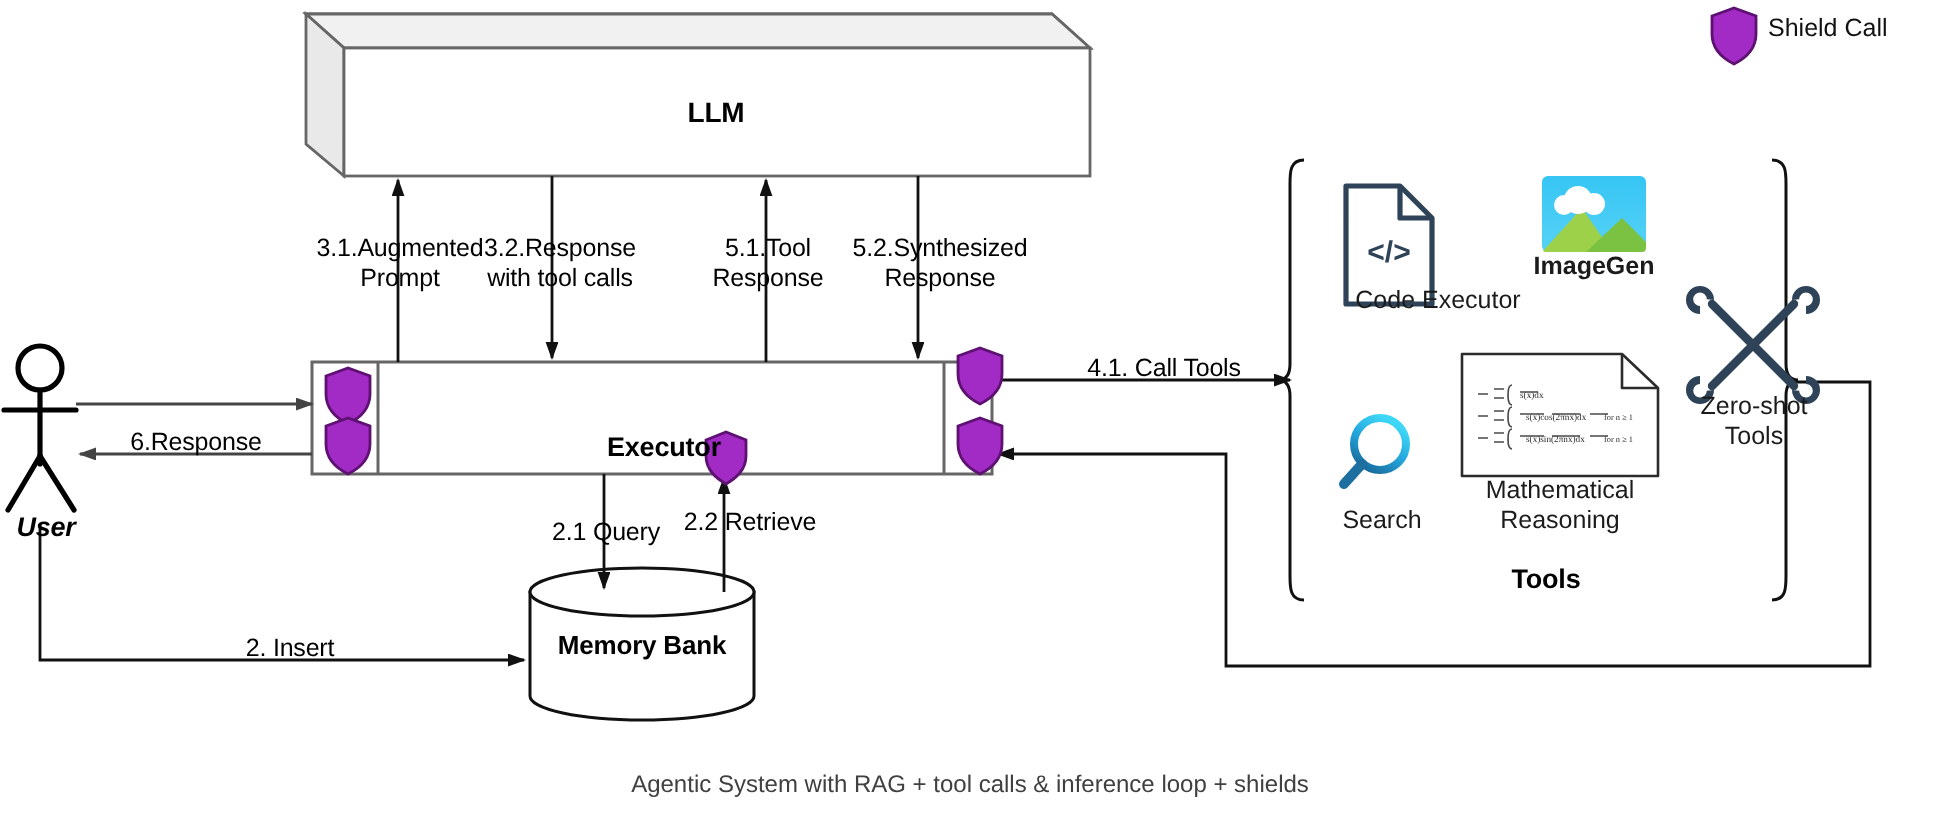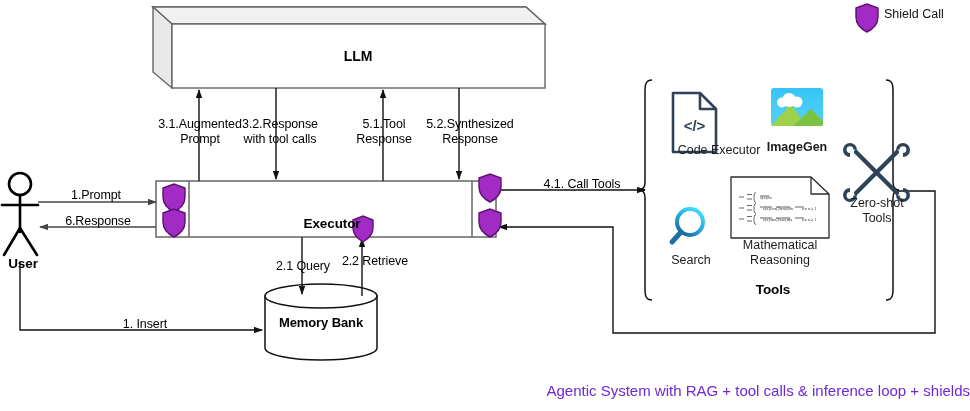--- a/index.html
+++ b/index.html
@@ -32,23 +32,23 @@
     font-size:12.5px;
     color:#1b1b1b;
     text-align:center;
     line-height:1.2;
     white-space:pre-line;
   }
   .caption{
     position:absolute;
     left:0;right:0;
     bottom:12px;
-    text-align:right;
-    font-size:15px;
-    color:#6d28d9;
+    text-align:center;
+    font-size:12px;
+    color:#404040;
   }
   .legend-text{
     position:absolute;
     font-size:12.5px;
     color:#111;
   }
 </style>
 </head>
 <body>
 
@@ -223,31 +223,30 @@
       <path d="M856,8 l11,-4 l11,4 v9 c0,7 -5,12 -11,15 c-6,-3 -11,-8 -11,-15 z" fill="#A12BC4" stroke="#5E1172" stroke-width="1.4"></path>
     </g>
   </svg>
 
   <div class="lbl bold" style="left:298px; top:48px; width:120px; font-size:14px;">LLM</div>
 
   <div class="lbl bold" style="left:272px; top:216px; width:120px; font-size:13.5px;">Executor</div>
 
   <div class="lbl bold" style="left:261px; top:315px; width:120px; font-size:13px;">Memory Bank</div>
 
-  <div class="lbl bold" style="left:0px; top:256px; width:46px; font-size:13.5px;">User</div>
+  <div class="lbl bold" style="left:0px; top:256px; width:46px; font-size:13.5px;font-style:italic;">User</div>
 
   <div class="lbl bold" style="left:723px; top:282px; width:100px; font-size:13.5px;">Tools</div>
 
   <div class="legend-text" style="left:884px; top:7px;">Shield Call</div>
 
-  <div class="lbl" style="left:36px; top:188px; width:120px;">1.Prompt</div>
 
   <div class="lbl" style="left:36px; top:214px; width:124px;">6.Response</div>
 
-  <div class="lbl" style="left:55px; top:317px; width:180px;">1. Insert</div>
+  <div class="lbl" style="left:55px; top:317px; width:180px;">2. Insert</div>
 
   <div class="lbl" style="left:253px; top:259px; width:100px;">2.1 Query</div>
 
   <div class="lbl" style="left:320px; top:254px; width:110px;">2.2 Retrieve</div>
 
   <div class="lbl" style="left:139px; top:117px; width:122px;">3.1.Augmented
 Prompt</div>
 
   <div class="lbl" style="left:219px; top:117px; width:122px;">3.2.Response
 with tool calls</div>
@@ -256,21 +255,21 @@
 Response</div>
 
   <div class="lbl" style="left:406px; top:117px; width:128px;">5.2.Synthesized
 Response</div>
 
   <div class="lbl" style="left:522px; top:177px; width:120px;">4.1. Call Tools</div>
 
 
   <div class="tool-cap" style="left:646px; top:143px; width:98px;margin-left:24px;">Code Executor</div>
 
-  <div class="tool-cap" style="left:757px; top:126px; width:80px; font-weight:bold;margin-top:14px;">ImageGen</div>
+  <div class="tool-cap" style="left:757px; top:126px; width:80px; font-weight:bold;">ImageGen</div>
 
   <div class="tool-cap" style="left:722px; top:238px; width:116px;">Mathematical
 Reasoning</div>
 
   <div class="tool-cap" style="left:836px; top:196px; width:82px;">Zero-shot
 Tools</div>
 
   <div class="tool-cap" style="left:658px; top:253px; width:66px;">Search</div>
 
   <div class="caption">Agentic System with RAG + tool calls &amp; inference loop + shields</div>

